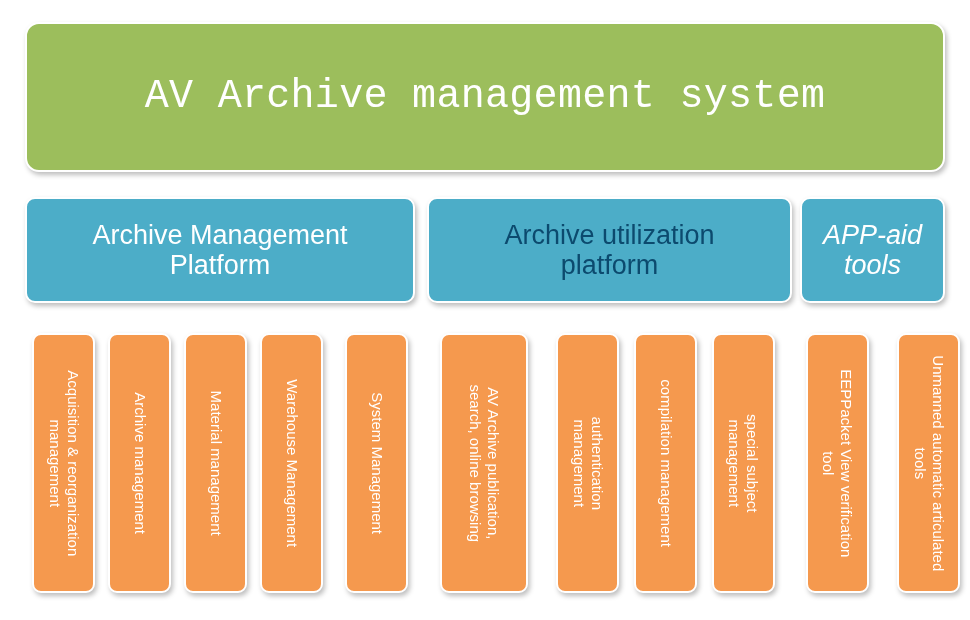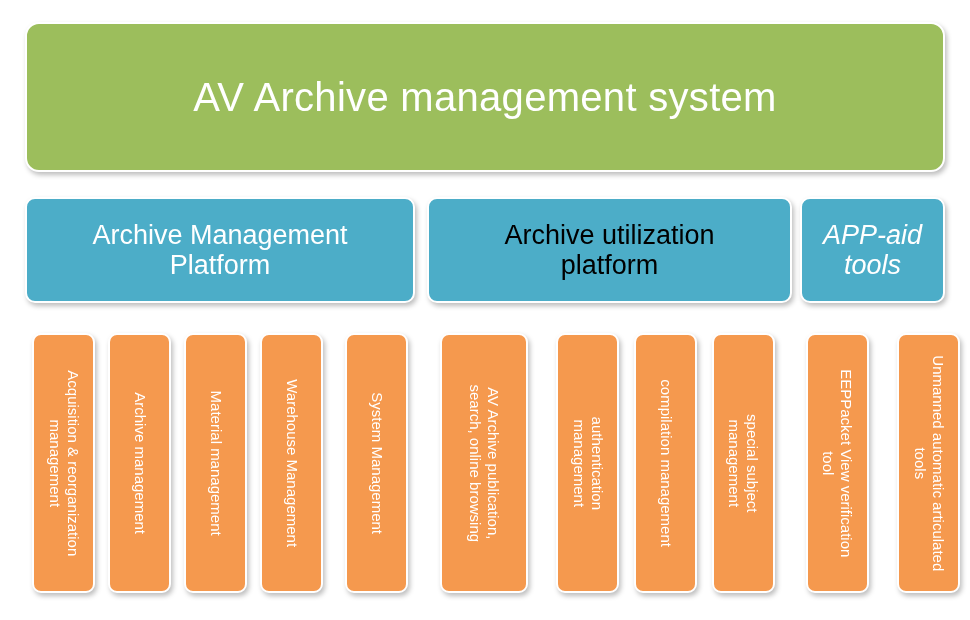--- a/index.html
+++ b/index.html
@@ -91,29 +91,29 @@
   .leaf-7 { left: 634px; }
   .leaf-8 { left: 712px; }
   .leaf-9 { left: 806px; }
   .leaf-10{ left: 897px; }
 </style>
 </head>
 <body style="background: rgb(255, 255, 255);">
 
 <div id="diagram">
 
-  <div class="node root" style="background: rgb(156, 190, 92); color: rgb(255, 255, 255);">
+  <div class="node root" style="background: rgb(156, 190, 92); color: rgb(255, 255, 255); font-family: Liberation Mono, monospace;">
     <span>AV Archive management system</span>
   </div>
 
   <div class="node platform platform-0" style="background: rgb(76, 173, 200); color: rgb(255, 255, 255);">
     <span class="vtext-h">Archive Management<br>Platform</span>
   </div>
 
-  <div class="node platform platform-1" style="background: rgb(76, 173, 200); color: #000000;">
+  <div class="node platform platform-1" style="background: rgb(76, 173, 200); color: #0c4a6e;">
     <span class="vtext-h">Archive utilization<br>platform</span>
   </div>
 
   <div class="node platform platform-2" style="background: rgb(76, 173, 200); color: rgb(255, 255, 255); font-style: italic;">
     <span class="vtext-h">APP-aid<br>tools</span>
   </div>
 
   <div class="node leaf leaf-0" style="background: rgb(245, 153, 78); color: rgb(255, 255, 255);">
     <span class="vtext" style="font-size: 15px;">Acquisition &amp; reorganization<br>management</span>
   </div>

